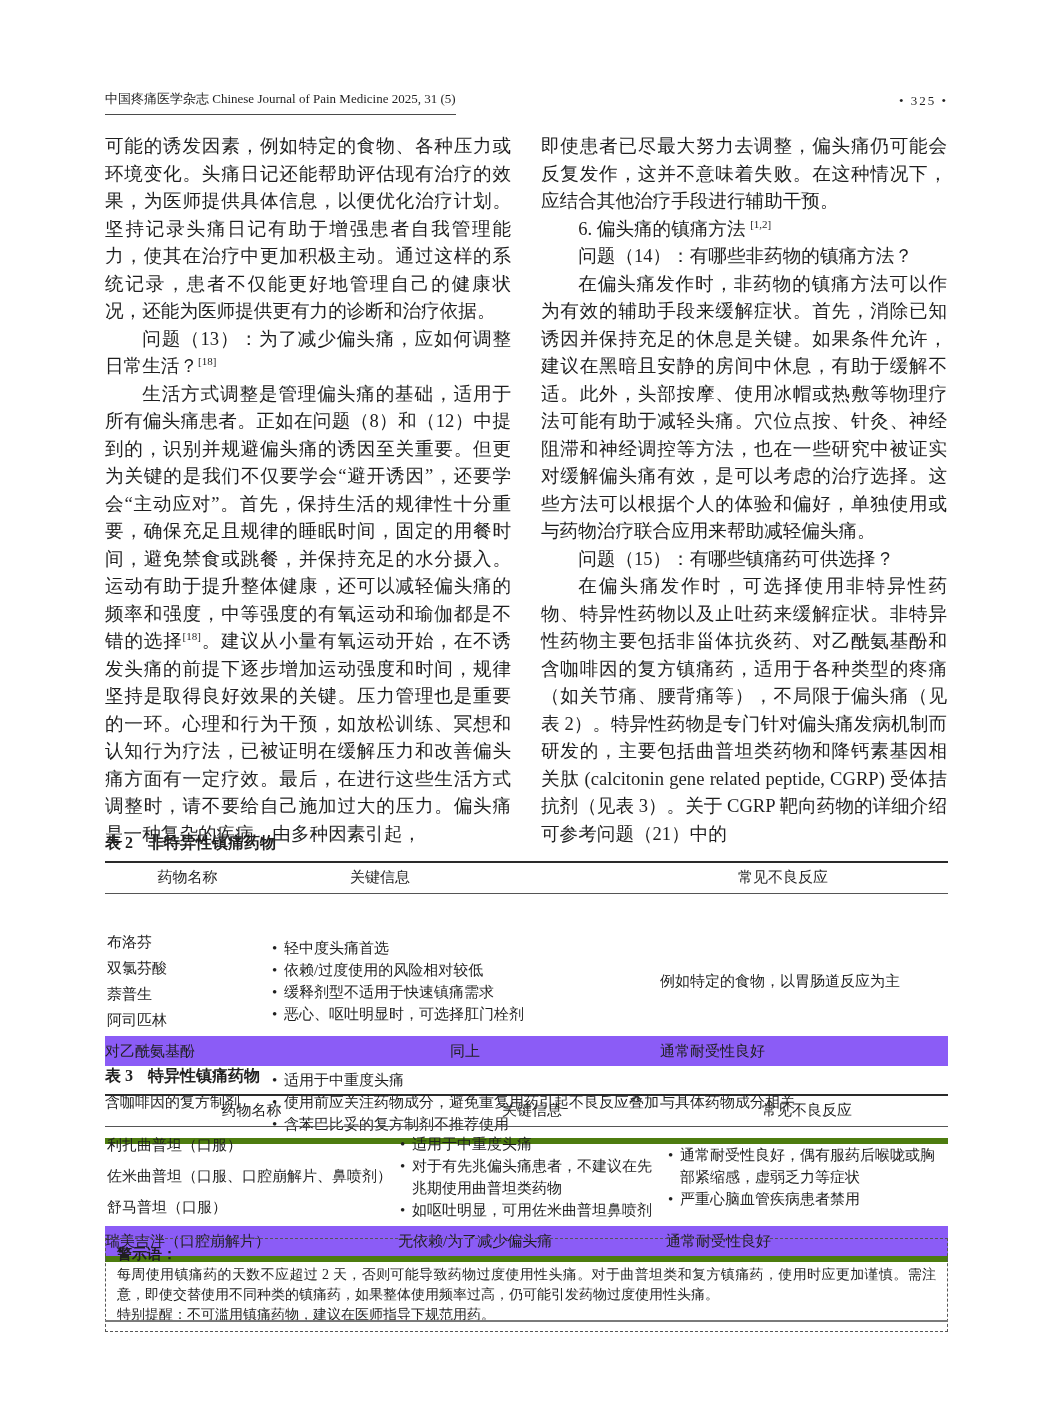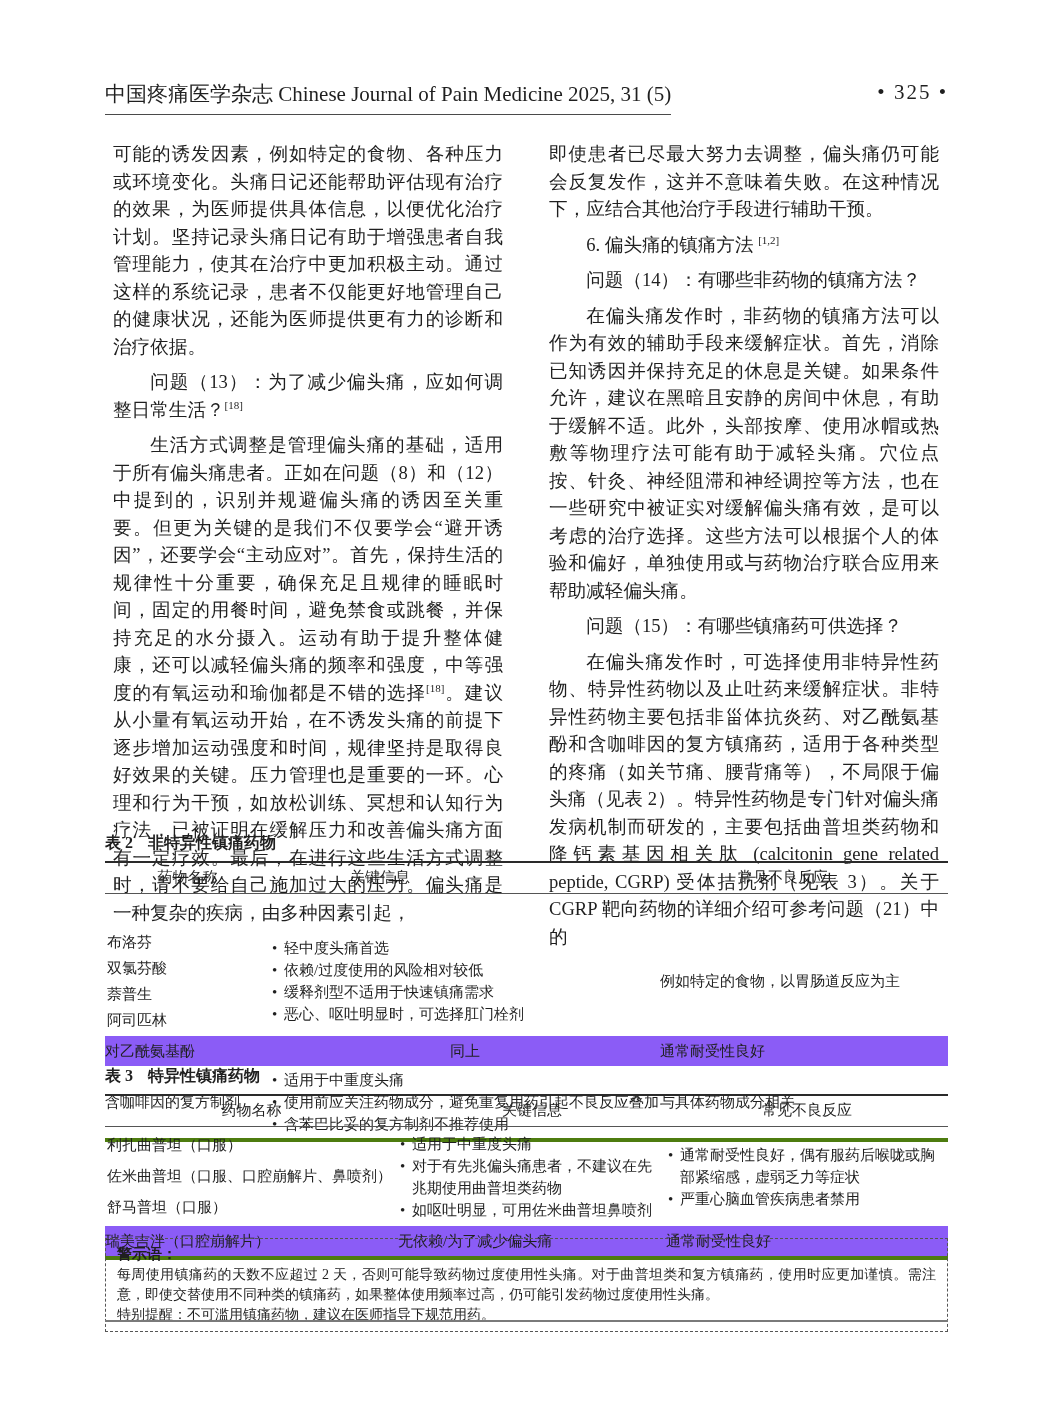--- a/index.html
+++ b/index.html
@@ -8,44 +8,44 @@
     width:1050px; height:1425px;
     margin:0 auto;
     background:#ffffff;
     font-family:"Liberation Serif","DejaVu Serif",serif;
     color:#1f1f1f;
     overflow:hidden;
   }
 
   
   .running-head {
-    position:absolute; top:80px; left:105px; width:843px;
-    display:flex; justify-content:space-between; align-items:flex-start;
-    font-size:21px;
+    position:absolute; top:90px; left:105px; width:843px;
+    display:flex; justify-content:space-between; align-items:flex-end;
+    font-size:13px;
   }
   .journal-line { display:inline-block; border-bottom:1.5px solid #4a4a4a; padding-bottom:6px; }
   .page-no { padding-bottom:6px; letter-spacing:2px; }
 
   
   .columns {
     position:absolute; top:132px; left:105px; width:843px;
     display:flex; gap:30px;
   }
   .col { width:406px; font-size:18.6px; line-height:27.5px; text-align:justify; }
-  .col p { margin:8px; }
+  .col p { margin:0; }
   .para.indent { text-indent:2em; }
   sup.cite { font-size:11px; line-height:0; vertical-align:super; }
 
   
   .tbl-wrap { position:absolute; left:105px; width:843px; }
   #table2 { top:833px; }
   #table3 { top:1066px; }
   .tbl-caption { font-size:16px; font-weight:bold; margin-bottom:7px; }
   .cap-text { margin-left:15px; }
-  .tbl { border-top:2px solid #2a2a2a; border-bottom:4px solid #4d7c0f; font-size:15px; }
+  .tbl { border-top:2px solid #2a2a2a; border-bottom:6px solid #4d7c0f; font-size:15px; }
   .t2grid { display:grid; grid-template-columns:165px 390px 288px; }
   .t3grid { display:grid; grid-template-columns:293px 268px 282px; }
   .tbl-head { border-bottom:1px solid #555; }
   .tbl-head .th { text-align:center; padding:5px 0 6px 0; }
   #table2 .th-info { text-align:left; padding-left:80px; }
   #table2 .th-adverse { padding-right:42px; }
   .t-row .cell { display:flex; flex-direction:column; justify-content:center; padding:3px 0; }
   .t-row.shaded { background:#8b5cf6; }
   .t-row.shaded .cell { padding:4px 0; min-height:20px; }
   .drug-line { line-height:26px; padding-left:2px; }

